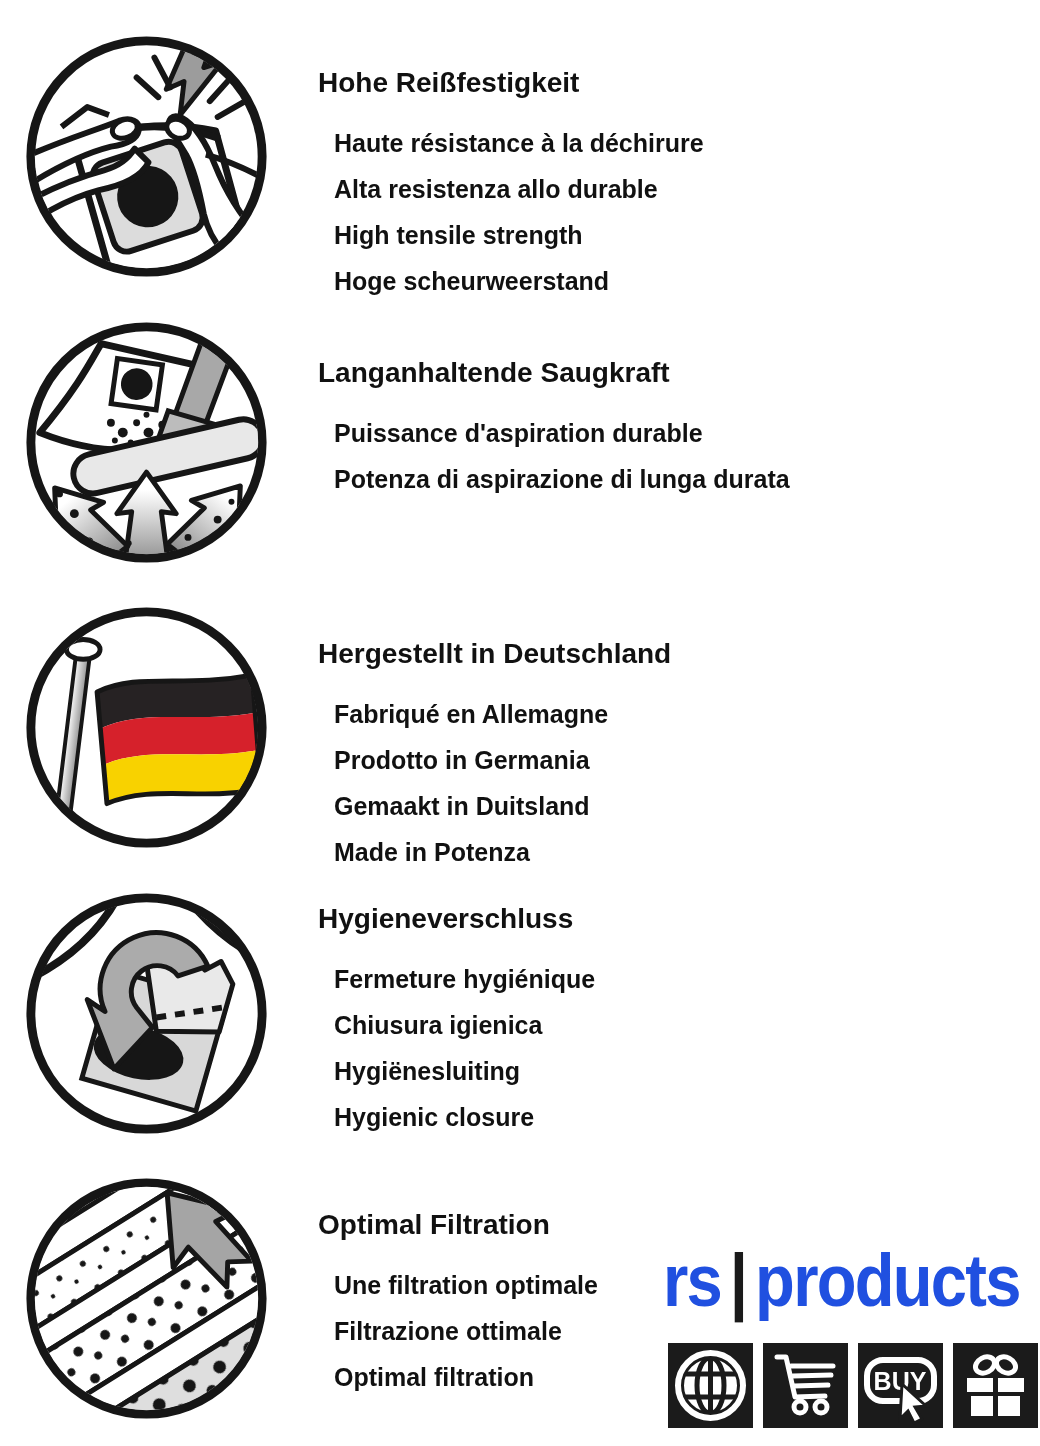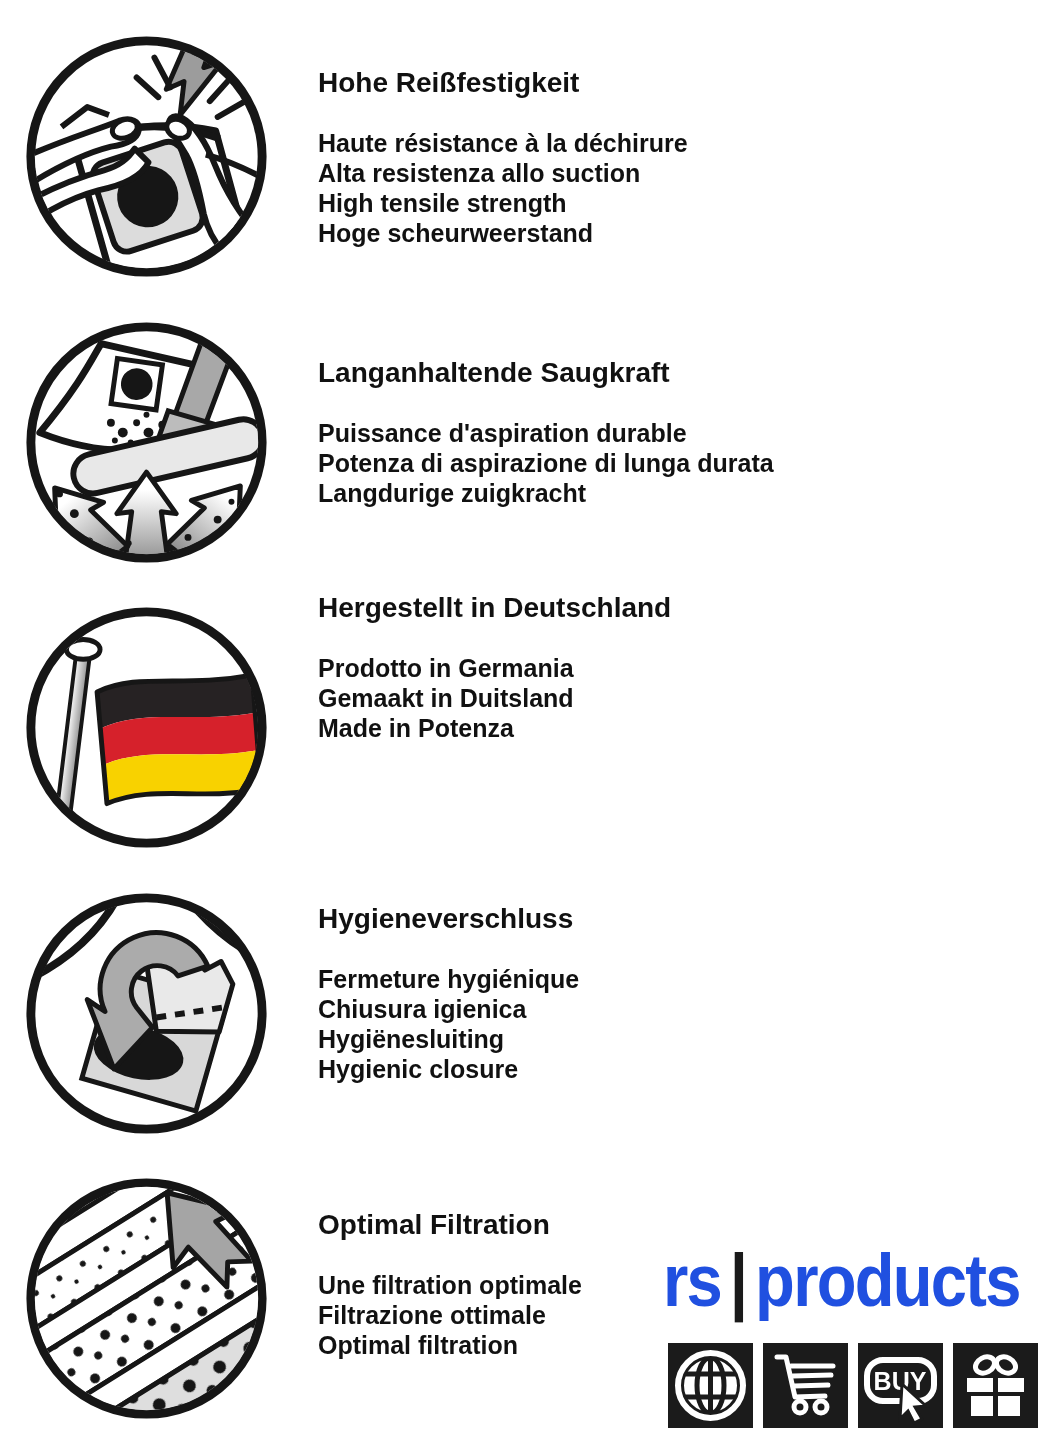--- a/index.html
+++ b/index.html
@@ -8,21 +8,21 @@
     font-family:"Liberation Sans",sans-serif;color:#111;
   }
   .feature-circle{position:absolute;left:20px;width:253px;height:253px;}
   .feature-circle svg{width:100%;height:100%;display:block;}
   .feature-text{position:absolute;left:318px;width:560px;}
   .feature-title{
     margin:0;font-size:28px;line-height:34px;font-weight:bold;color:#111;
     letter-spacing:0px;
   }
   .feature-trans{margin-top:28px;}
-  .feature-trans p{margin:0;font-size:25px;line-height:30px;font-weight:bold;color:#111;}
+  .feature-trans p{margin:16px;font-size:25px;line-height:30px;font-weight:bold;color:#111;}
   
   .brand-logo{
     position:absolute;left:663px;top:1244px;display:flex;align-items:baseline;
     font-weight:bold;font-size:74px;letter-spacing:-2px;line-height:1;
     transform:scaleX(0.88);transform-origin:left;
     white-space:nowrap;
   }
   .logo-word{color:#2050e0;}
   .logo-bar{color:#1a1a1a;margin:0 10px;font-weight:bold;}
   .brand-icons{position:absolute;left:668px;top:1343px;display:flex;gap:10px;}
@@ -61,21 +61,21 @@
 
         <polygon points="168,14 196,10 186,38 205,32 162,86 166,52 148,60" fill="#9c9c9c" stroke="#161616" stroke-width="5" stroke-linejoin="round"></polygon>
         <path d="M136,28 L152,58 M118,48 L140,68 M210,52 L192,72 M228,72 L200,88" stroke="#161616" stroke-width="6" stroke-linecap="round"></path>
       </g>
     </svg>
   </div>
   <div class="feature-text" style="top:66px">
     <h2 class="feature-title">Hohe Reißfestigkeit</h2>
     <div class="feature-trans">
       <p>Haute résistance à la déchirure</p>
-      <p>Alta resistenza allo suction</p>
+      <p>Alta resistenza allo durable</p>
       <p>High tensile strength</p>
       <p>Hoge scheurweerstand</p>
     </div>
   </div>
 
   <div class="feature-circle" style="top:316px">
     <svg viewBox="0 0 256 256">
       <defs>
         <clipPath id="c2">
             <circle cx="128" cy="128" r="113"></circle>
@@ -133,21 +133,20 @@
             <circle cx="60" cy="246" r="3.5"></circle>
         </g>
       </g>
     </svg>
   </div>
   <div class="feature-text" style="top:356px">
     <h2 class="feature-title">Langanhaltende Saugkraft</h2>
     <div class="feature-trans">
       <p>Puissance d'aspiration durable</p>
       <p>Potenza di aspirazione di lunga durata</p>
-      <p>Langdurige zuigkracht</p>
     </div>
   </div>
 
   <div class="feature-circle" style="top:601px">
     <svg viewBox="0 0 256 256">
       <defs>
         <clipPath id="c3">
             <circle cx="128" cy="128" r="113"></circle>
           </clipPath>
         <linearGradient id="poleG" x1="0" y1="0" x2="1" y2="0">
@@ -161,23 +160,24 @@
           <rect x="57" y="50" width="14" height="190" fill="url(#poleG)" stroke="#161616" stroke-width="4"></rect>
         </g>
         <ellipse cx="64" cy="49" rx="17" ry="10" fill="#fff" stroke="#161616" stroke-width="5"></ellipse>
         <path d="M78,92 C120,72 165,88 235,75 C236,88 237,100 238,113 C175,124 125,108 81,129 Z" fill="#262223"></path>
         <path d="M81,129 C125,108 175,124 238,113 C239,126 240,139 241,151 C180,162 130,146 84,166 Z" fill="#d6212b"></path>
         <path d="M84,166 C130,146 180,162 241,151 C242,164 243,177 244,190 C185,203 135,185 88,205 Z" fill="#f8d200"></path>
         <path d="M78,92 C120,72 165,88 235,75 L244,190 C185,203 135,185 88,205 Z" fill="none" stroke="#161616" stroke-width="5" stroke-linejoin="round"></path>
       </g>
     </svg>
   </div>
-  <div class="feature-text" style="top:591px">
+  <div class="feature-text" style="top:637px">
     <h2 class="feature-title">Hergestellt in Deutschland</h2>
     <div class="feature-trans">
+      <p>Fabriqué en Allemagne</p>
       <p>Prodotto in Germania</p>
       <p>Gemaakt in Duitsland</p>
       <p>Made in Potenza</p>
     </div>
   </div>
 
   <div class="feature-circle" style="top:887px">
     <svg viewBox="0 0 256 256">
       <defs>
           <clipPath id="c4">

